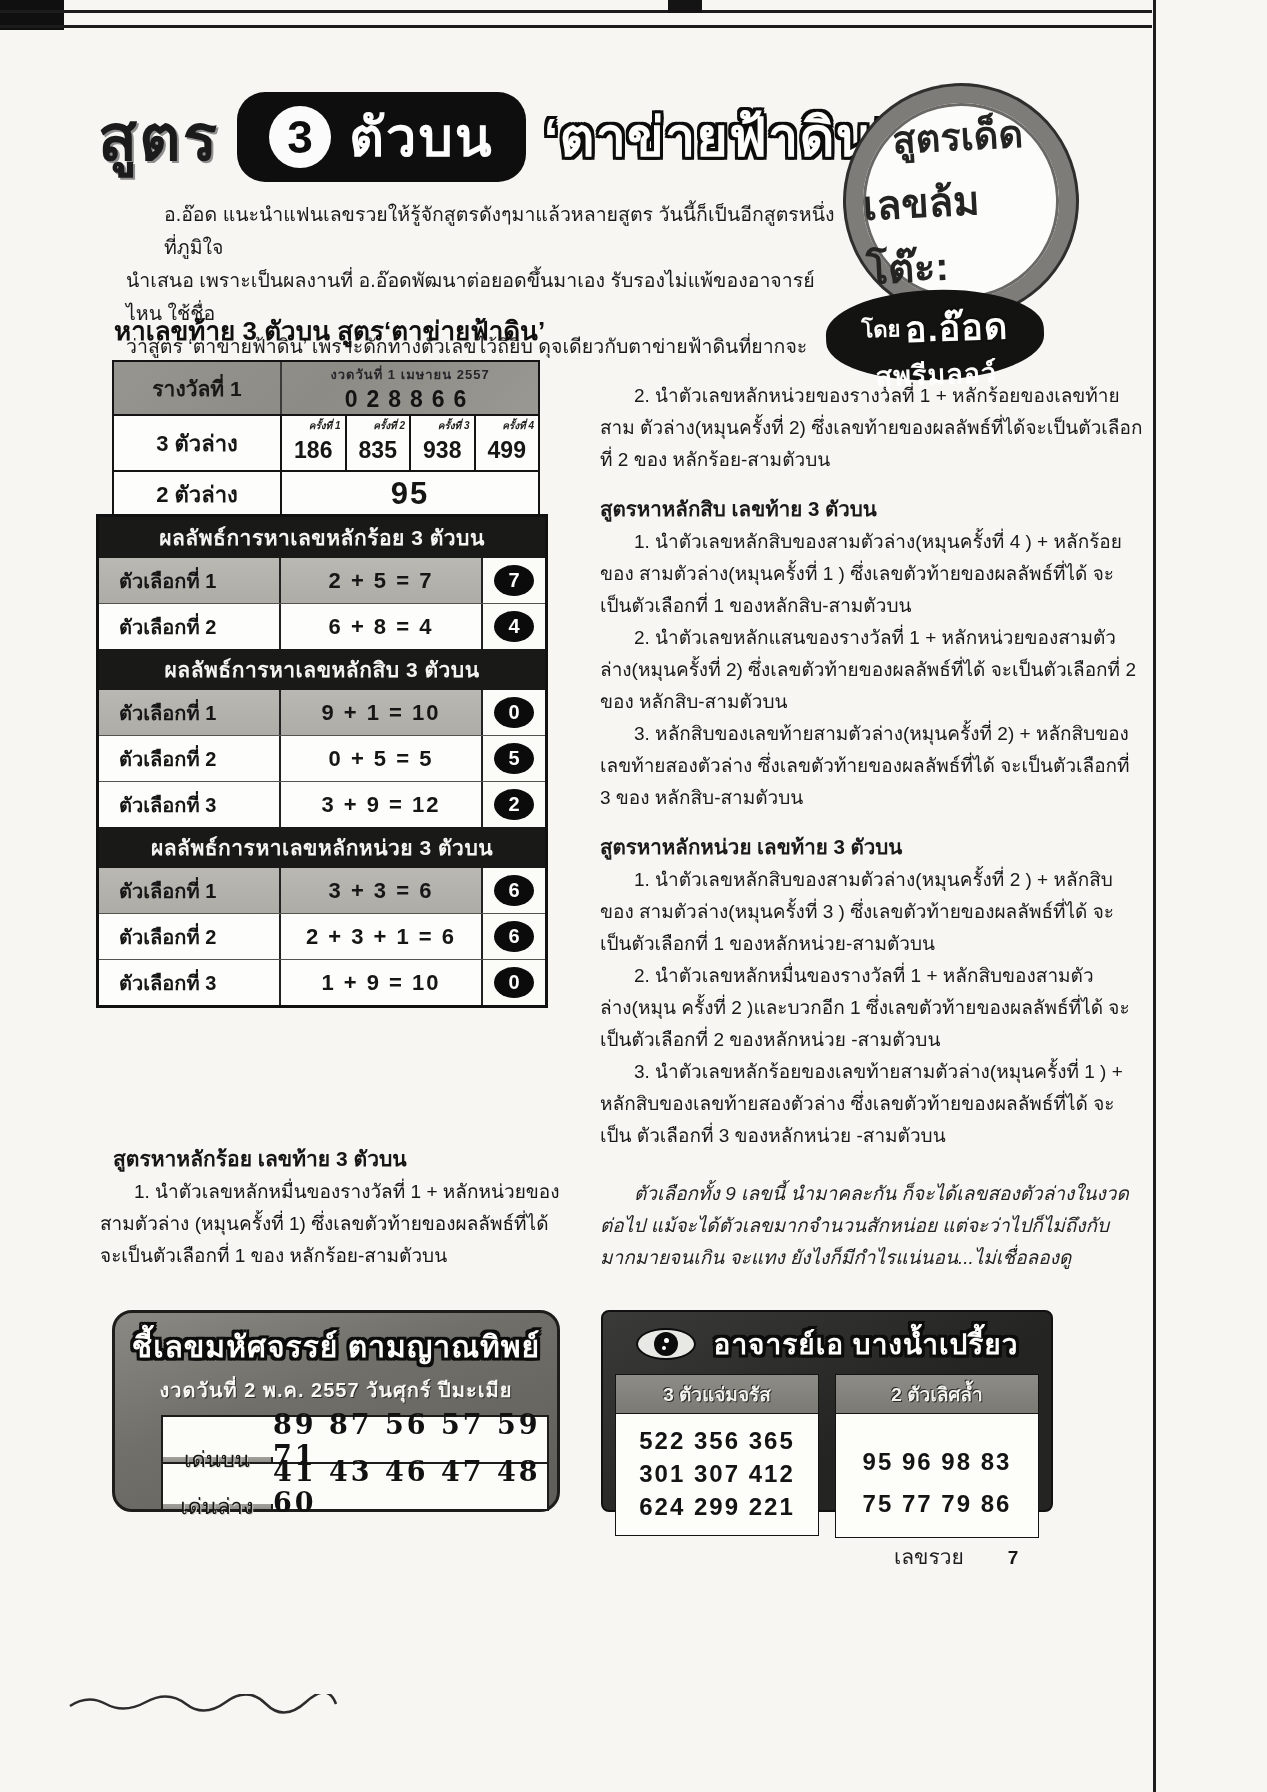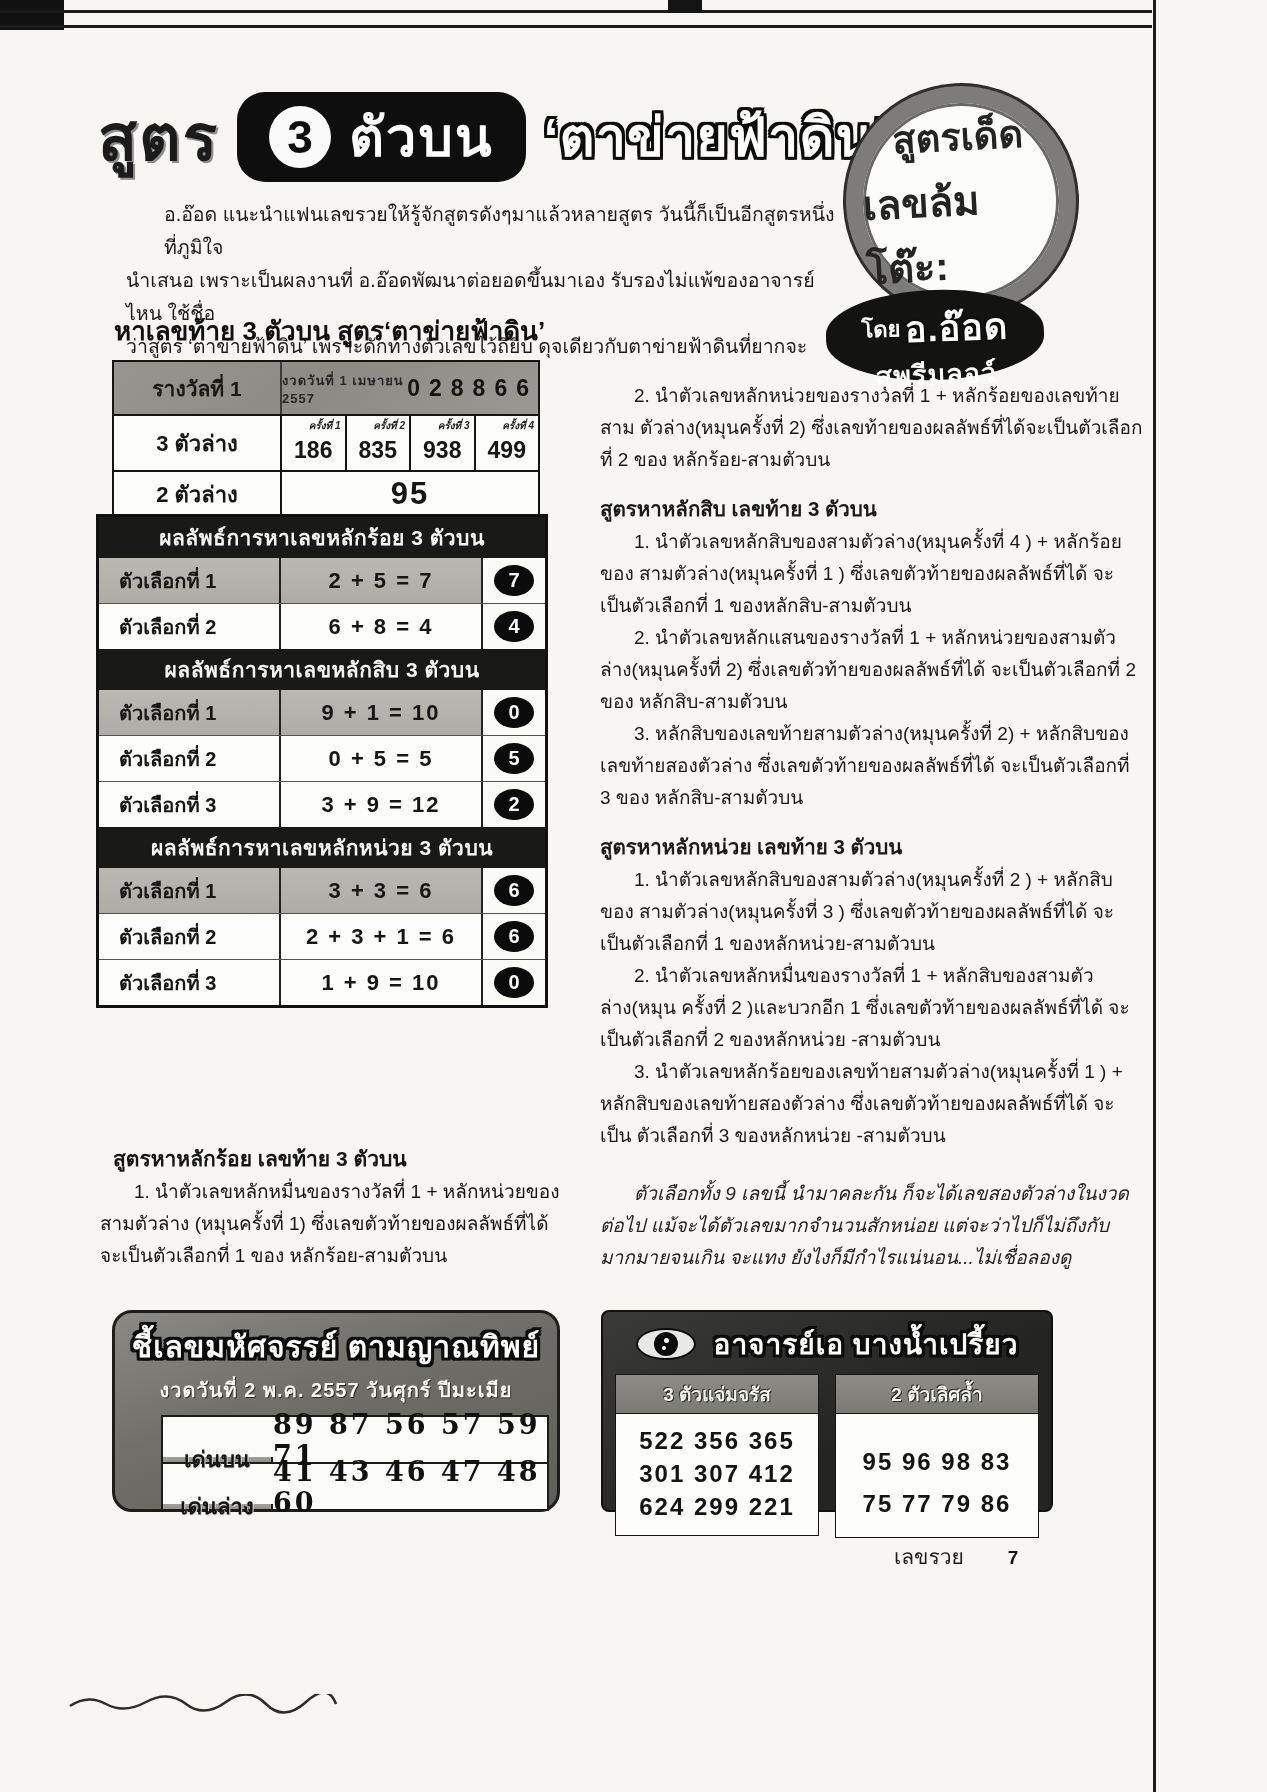--- a/index.html
+++ b/index.html
@@ -47,21 +47,21 @@
   .intro .l1 { padding-left:38px; }
 
   .section-title { position:absolute; left:114px; top:310px; font-size:26px; font-weight:bold; color:#101010; }
 
   
   .res-table { position:absolute; left:112px; top:360px; width:424px; border:2px solid #141414; background:#fdfdfb; }
   .res-row { display:flex; }
   .res-head { height:52px; background:linear-gradient(135deg,#979590 0%, #8d8b86 50%, #9a9893 100%); }
   .res-prize-label { width:166px; border-right:2px solid #3a3a38; display:flex; align-items:center; justify-content:center;
     font-size:21px; font-weight:bold; color:#181816; }
-  .res-head-right { flex:1; display:flex; flex-direction:row; align-items:center; justify-content:center; }
+  .res-head-right { flex:1; display:flex; flex-direction:column; align-items:center; justify-content:center; }
   .res-date { font-size:13px; font-weight:bold; color:#26262a; letter-spacing:1px; }
   .res-number { font-size:23px; font-weight:bold; color:#131313; letter-spacing:9px; margin-top:1px; }
   .res-three { height:54px; border-top:2px solid #141414; }
   .res-label { width:166px; border-right:2px solid #141414; display:flex; align-items:center; justify-content:center;
     font-size:22px; font-weight:bold; }
   .res-cell { flex:1; position:relative; border-right:2px solid #141414; display:flex; align-items:flex-end; justify-content:center; }
   .res-cell:last-child { border-right:none; }
   .res-cell .tick { position:absolute; top:2px; right:4px; font-size:10px; font-weight:bold; font-style:italic; color:#222; }
   .res-cell .val { font-size:23px; font-weight:bold; padding-bottom:6px; }
   .res-two { height:44px; border-top:2px solid #141414; }
@@ -97,21 +97,21 @@
   .boxL { position:absolute; left:112px; top:1310px; width:448px; height:202px; box-sizing:border-box;
     background:linear-gradient(160deg,#8b8984 0%, #716f6a 40%, #5f5d58 100%);
     border:3px solid #1d1d1b; border-radius:20px; padding:10px 12px 10px 12px; }
   .boxL-title { text-align:center; font-size:30px; letter-spacing:1px; }
   .boxL-sub { text-align:center; font-size:20px; font-weight:bold; color:#f7f7f4; margin-top:4px; letter-spacing:1px;
     text-shadow:1px 1px 0 #2c2c2a; }
   .boxL-table { margin:9px 0 0 34px; width:384px; border:2px solid #1c1c1a; background:#fcfcf9; }
   .boxL-row { display:flex; height:45px; }
   .boxL-row + .boxL-row { border-top:2px solid #1c1c1a; }
   .boxL-label { width:108px; background:linear-gradient(180deg,#a3a19c,#93918c); border-right:2px solid #1c1c1a;
-    display:flex; align-items:center; justify-content:center; font-size:22px; font-weight:bold; color:#151513;
+    display:flex; align-items:center; justify-content:center; font-size:22px; font-weight:normal; color:#151513;
     text-shadow:1px 1px 0 #d8d6d1;margin-top:40px; }
   .boxL-nums { flex:1; display:flex; align-items:center; justify-content:center;
     font-family:"DejaVu Serif", serif; font-size:27px; font-weight:bold; letter-spacing:3px; color:#111; }
 
   
   .boxR { position:absolute; left:585px; top:1310px; width:452px; height:202px; box-sizing:border-box;
     background:linear-gradient(150deg,#3a3a38,#242422 60%); border-radius:8px; border:2px solid #111;
     padding:8px 12px;margin-left:16px; }
   .boxR-head { display:flex; align-items:center; justify-content:center; gap:18px; height:48px; }
   .eye { position:relative; width:60px; height:32px; }

